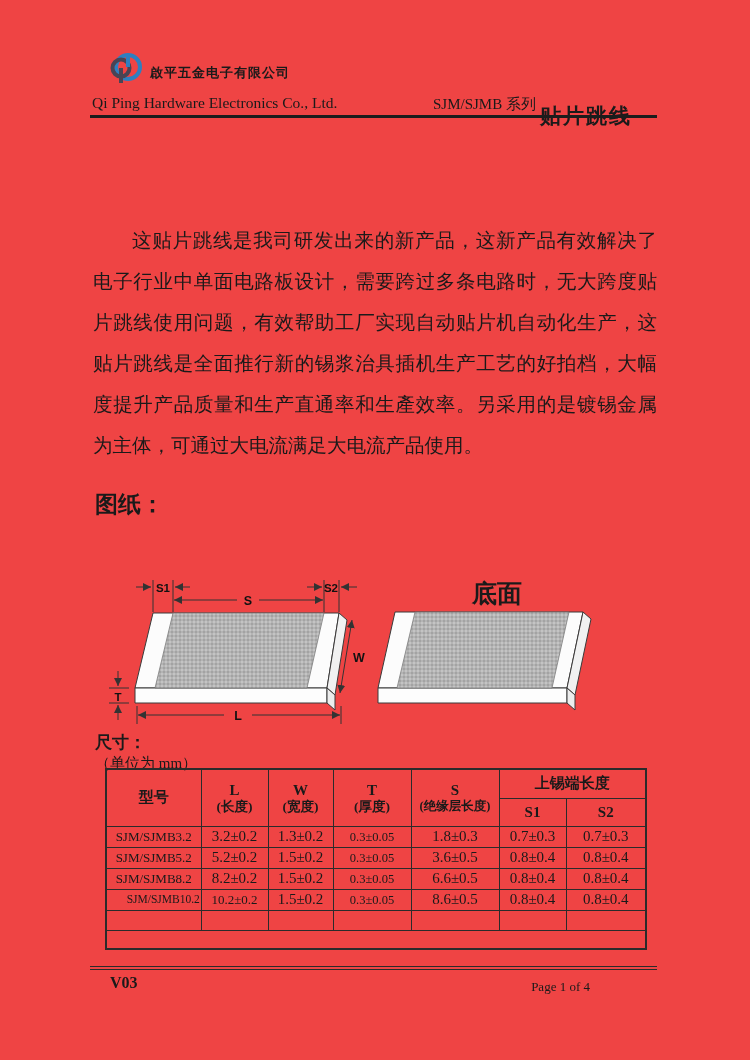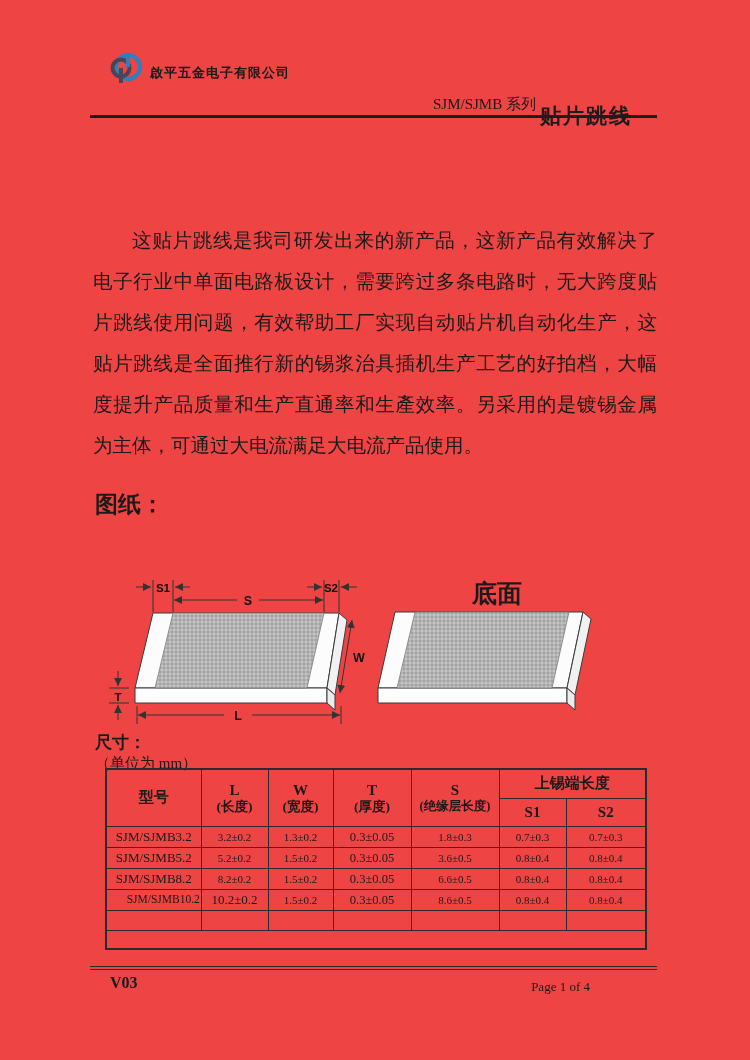--- a/index.html
+++ b/index.html
@@ -45,21 +45,21 @@
   }
   .spec-table td,.spec-table th{
     border:1px solid #2b2b2b;text-align:center;vertical-align:middle;
     padding:0;line-height:1.15;font-weight:normal;
   }
   .spec-table{border:2px solid #2b2b2b;}
   .h-top td{height:28px;font-weight:bold;font-size:15px;}
   .h-sub-label{display:block;font-weight:bold;font-size:13.5px;}
   .h-sub-label.narrow{font-size:12.5px;}
   .h-s1s2 td{height:27px;font-weight:bold;font-size:15px;}
-  .d-row td{height:20px;font-size:11px;}
+  .d-row td{height:20px;font-size:15px;}
   .d-row .model{font-size:13px;margin-top:20px;}
   .d-row .tcol{font-size:12.5px;margin-left:40px;}
   .d-row.last .model{font-size:11.5px;padding-left:19px;}
   .d-row.last .lcol{font-size:13px;}
   .empty-row td{height:19px;}
   .merged-row td{height:17px;}
 
   
   .footer-rule{left:90px;top:966px;width:567px;height:4px;border-top:1px solid #2b2b2b;border-bottom:1px solid #2b2b2b;box-sizing:border-box;}
   .version{left:110px;top:974px;font-weight:bold;font-size:16px;}
@@ -72,20 +72,21 @@
 
 <div class="page">
 
   <svg class="abs" style="left:106px;top:50px" width="40" height="38" viewBox="0 0 40 38">
     <circle cx="22" cy="17" r="12" fill="none" stroke="#2e7fc0" stroke-width="4"></circle>
     <circle cx="15" cy="18" r="8.5" fill="none" stroke="#4a4454" stroke-width="4"></circle>
     <line x1="15" y1="18" x2="15" y2="33" stroke="#4a4454" stroke-width="4"></line>
     <line x1="22" y1="5" x2="22" y2="17" stroke="#2e7fc0" stroke-width="4"></line>
   </svg>
   <div class="abs sans company-cn">啟平五金电子有限公司</div>
+  <div class="abs company-en">Qi Ping Hardware Electronics Co., Ltd.</div>
   <div class="abs series">SJM/SJMB 系列</div>
   <div class="abs sans product-name">贴片跳线</div>
   <div class="abs header-rule"></div>
 
 
   <div class="abs intro">这贴片跳线是我司研发出来的新产品，这新产品有效解决了电子行业中单面电路板设计，需要跨过多条电路时，无大跨度贴片跳线使用问题，有效帮助工厂实现自动贴片机自动化生产，这贴片跳线是全面推行新的锡浆治具插机生产工艺的好拍档，大幅度提升产品质量和生产直通率和生產效率。另采用的是镀锡金属为主体，可通过大电流满足大电流产品使用。</div>
 
   <div class="abs sans sec-drawing">图纸：</div>
   <div class="abs sans bottom-label">底面</div>
 

